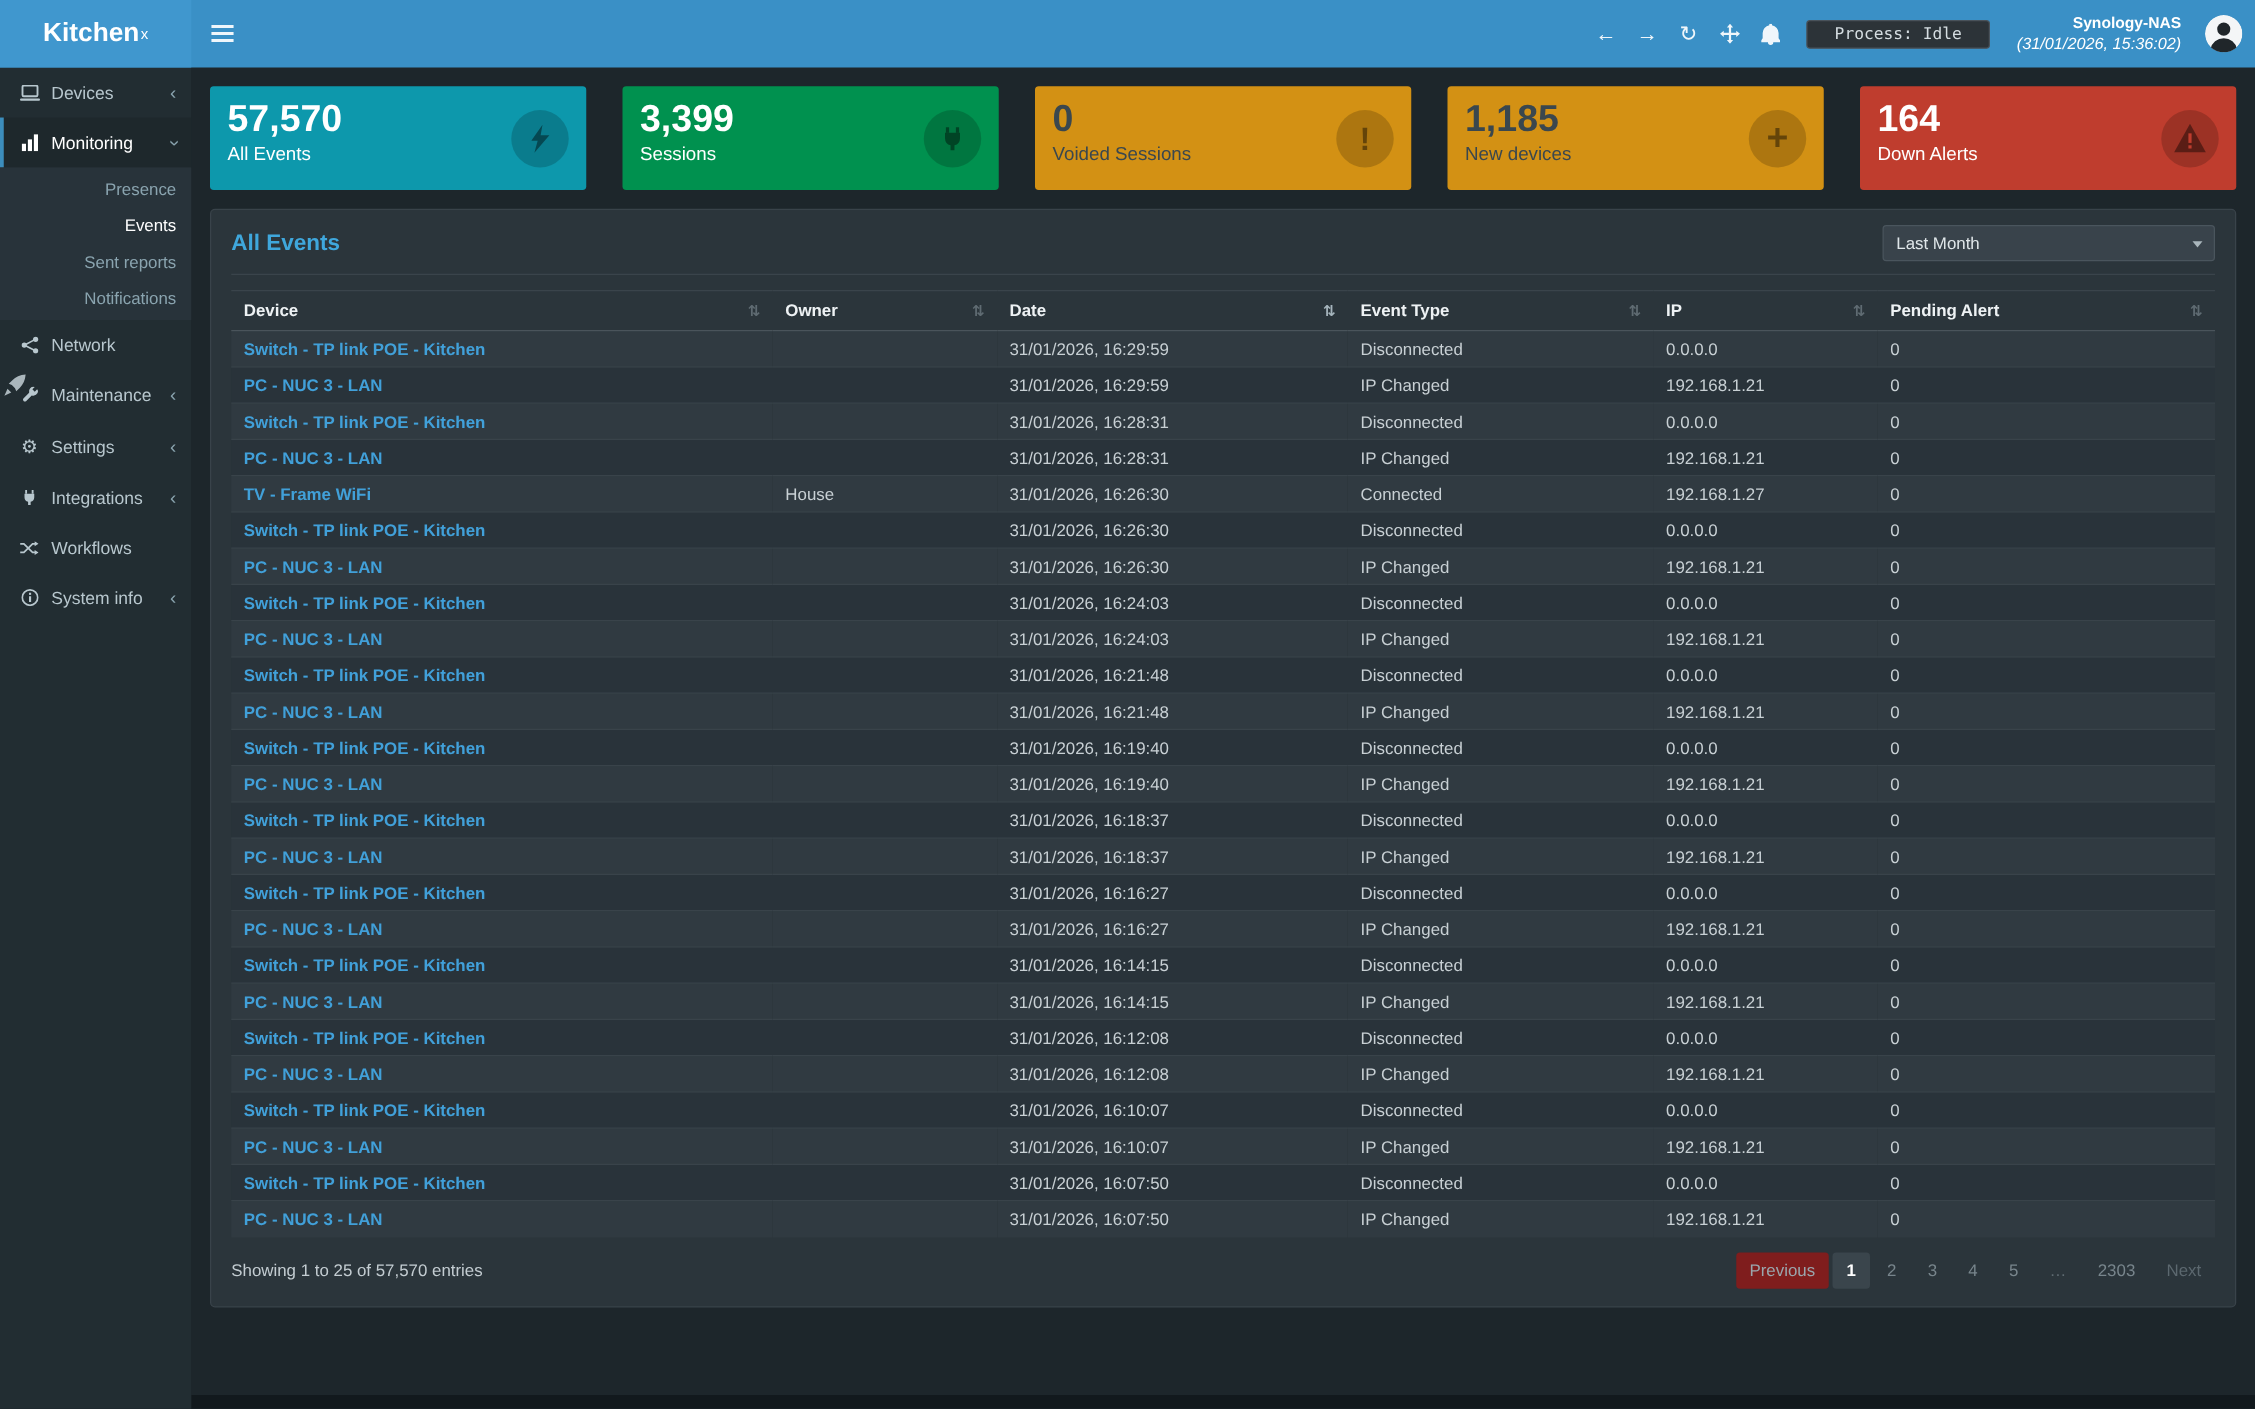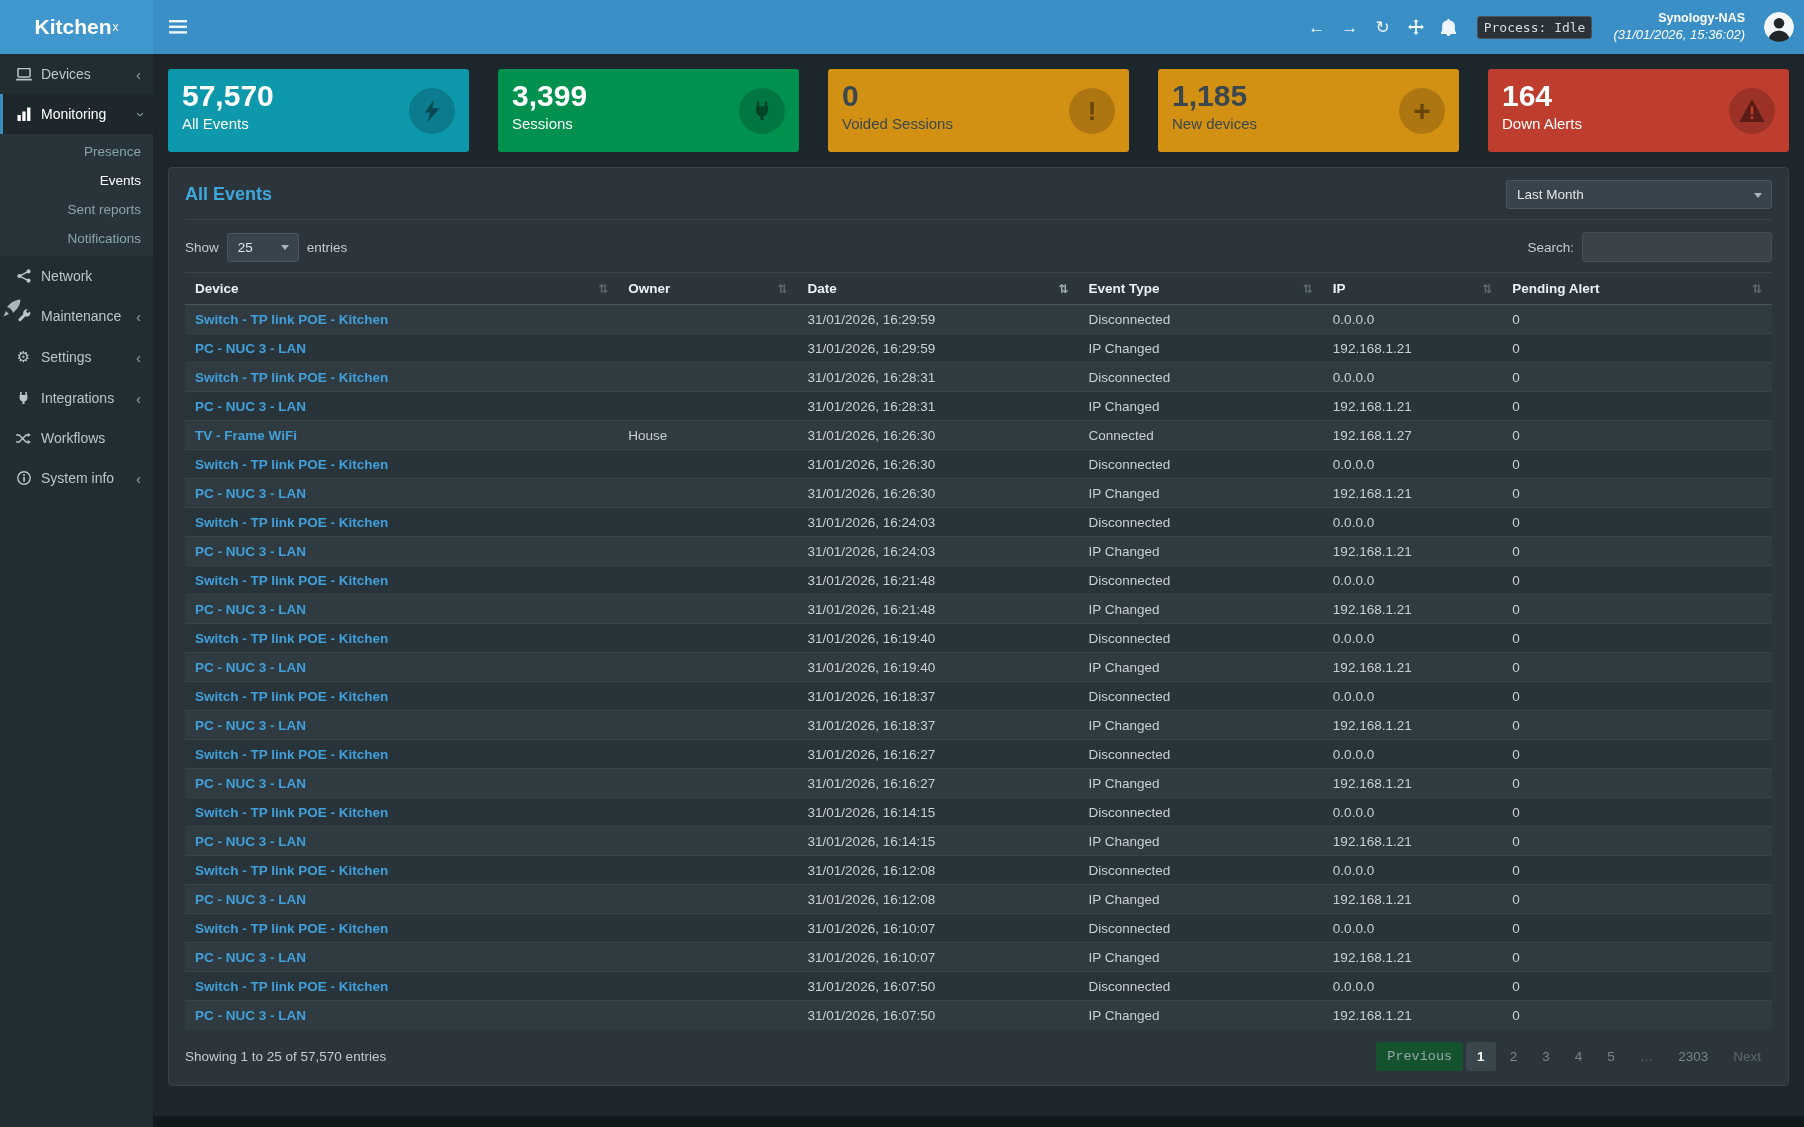--- a/index.html
+++ b/index.html
@@ -16,21 +16,21 @@
           display:flex; align-items:center; justify-content:center; color:#fff;
           font-size:21px; font-weight:bold; cursor:pointer;}
   .logo sup { font-size:12px; font-weight:normal; margin-left:1px; }
   .nav-left { position:absolute; left:153px; top:0; height:54px; display:flex; align-items:center; padding-left:16px; }
   .nav-right { position:absolute; right:10px; top:0; height:54px; display:flex; align-items:center; gap:15px; }
   .nav-ico { color:rgba(255,255,255,.92); font-size:17px; line-height:1; cursor:pointer;
              display:inline-flex; align-items:center; justify-content:center; min-width:18px; }
   .nav-ico svg { display:block; }
   .process-badge { font-family:"DejaVu Sans Mono","Liberation Mono",monospace; font-size:13px;
                    background:#2c3338; color:#d5dde1; border:1px solid #49525a;
-                   padding:3px 6px; border-radius:3px; margin-left:4px; }
+                   padding:3px 22px; border-radius:3px; margin-left:4px; }
   .host-block { display:flex; flex-direction:column; align-items:flex-end; color:#fff; line-height:1.25; margin-left:6px; }
   .host-name { font-size:12.5px; font-weight:bold;margin-left:41px; }
   .host-time { font-size:13px;font-style:italic; }
   .avatar { width:30px; height:30px; border-radius:50%; overflow:hidden; cursor:pointer; margin-left:4px; }
   .avatar svg { display:block; }
 
   
   .sidebar { position:absolute; top:54px; left:0; bottom:0; width:153px; background:#222d32; z-index:4; }
   .side-item { display:flex; align-items:center; gap:9px; padding:12px 12px; color:#b8c7ce;
                font-size:14px; cursor:pointer; border-left:3px solid transparent; }
@@ -89,21 +89,21 @@
   tbody td { padding:6px 10px; border-top:1px solid #39434a; color:#c8d0d4; white-space:nowrap;
              overflow:hidden; text-overflow:ellipsis; height:29px; }
   tr.odd  { background:#303a41; }
   tr.even { background:#29333a; }
   td a { color:#41a0d9; font-weight:bold; text-decoration:none; cursor:pointer; }
 
   
   .panel-foot { display:flex; justify-content:space-between; align-items:center; margin-top:12px; font-size:13.5px; color:#c3ccd1; }
   .pagination { display:flex; align-items:center; gap:3px; }
   .page-btn, .pg-prev, .pg-next { padding:7px 11px; border-radius:3px; font-size:13.5px; cursor:pointer; }
-  .pg-prev { background:#14532d; color:#9aa6ad;font-family:Liberation Mono, monospace; }
+  .pg-prev { background:#7f1d1d; color:#9aa6ad; }
   .page-btn { color:#78858c; }
   .page-btn.active { background:#3a454c; color:#fff; font-weight:bold; }
   .page-btn.ellipsis { cursor:default; color:#5f6b72; }
   .pg-next { color:#5c686f; }
 
   
   .rocket { position:absolute; left:2px; top:298px; z-index:6; color:#aab6bc; cursor:pointer; }
   .rocket svg { display:block; fill:#aab6bc; }
 </style>
 </head>
@@ -308,33 +308,20 @@
   </div>
 
   <div class="panel">
     <div class="panel-head">
       <div class="panel-title">All Events</div>
       <div class="select-wrap period-select">
         <select><option>Last Month</option></select>
       </div>
     </div>
 
-    <div class="controls">
-      <div class="controls-left">
-        <span>Show</span>
-        <div class="select-wrap length-select">
-          <select><option>25</option></select>
-        </div>
-        <span>entries</span>
-      </div>
-      <div class="controls-right">
-        <span>Search:</span>
-        <input class="search-input" type="text" value="" style="">
-      </div>
-    </div>
 
     <table>
       <colgroup>
         <col style="width:27.3%">
           <col style="width:11.3%">
           <col style="width:17.7%">
         <col style="width:15.4%">
           <col style="width:11.3%">
           <col style="width:17.0%">
       </colgroup>

